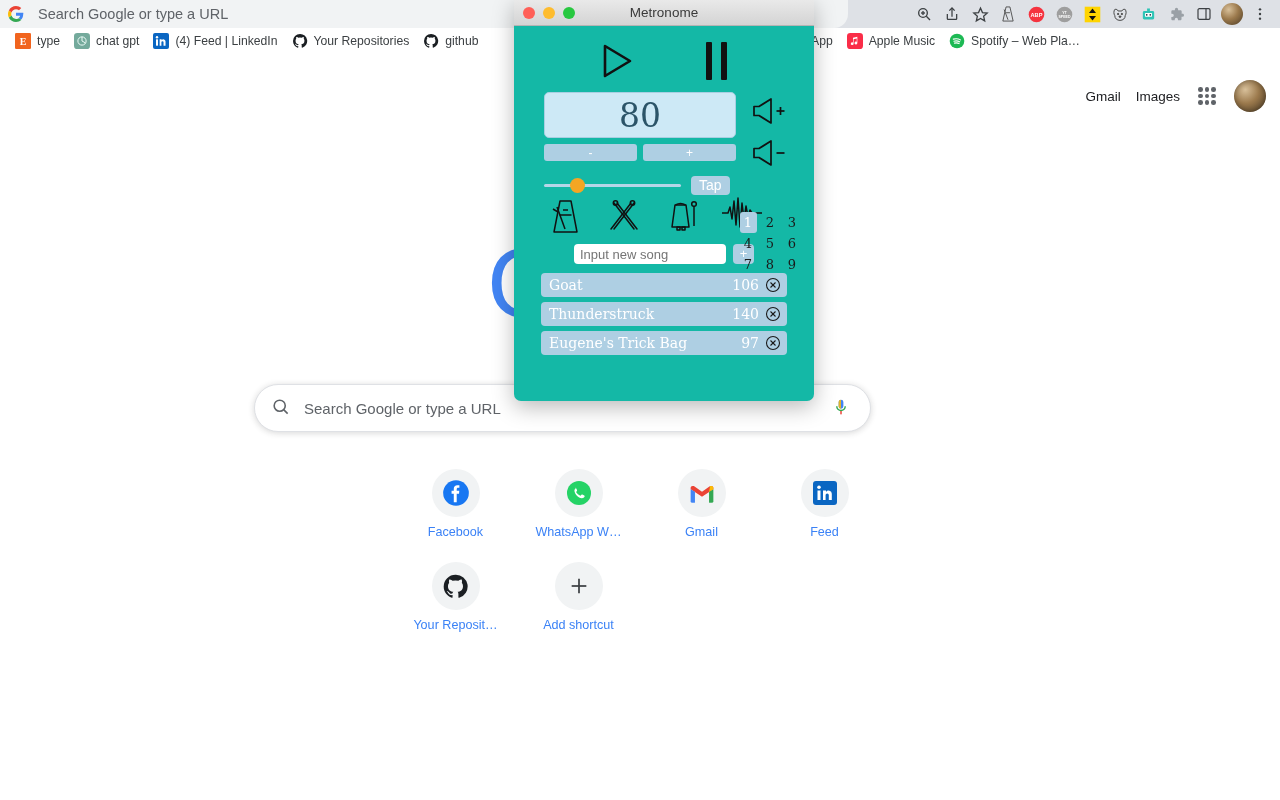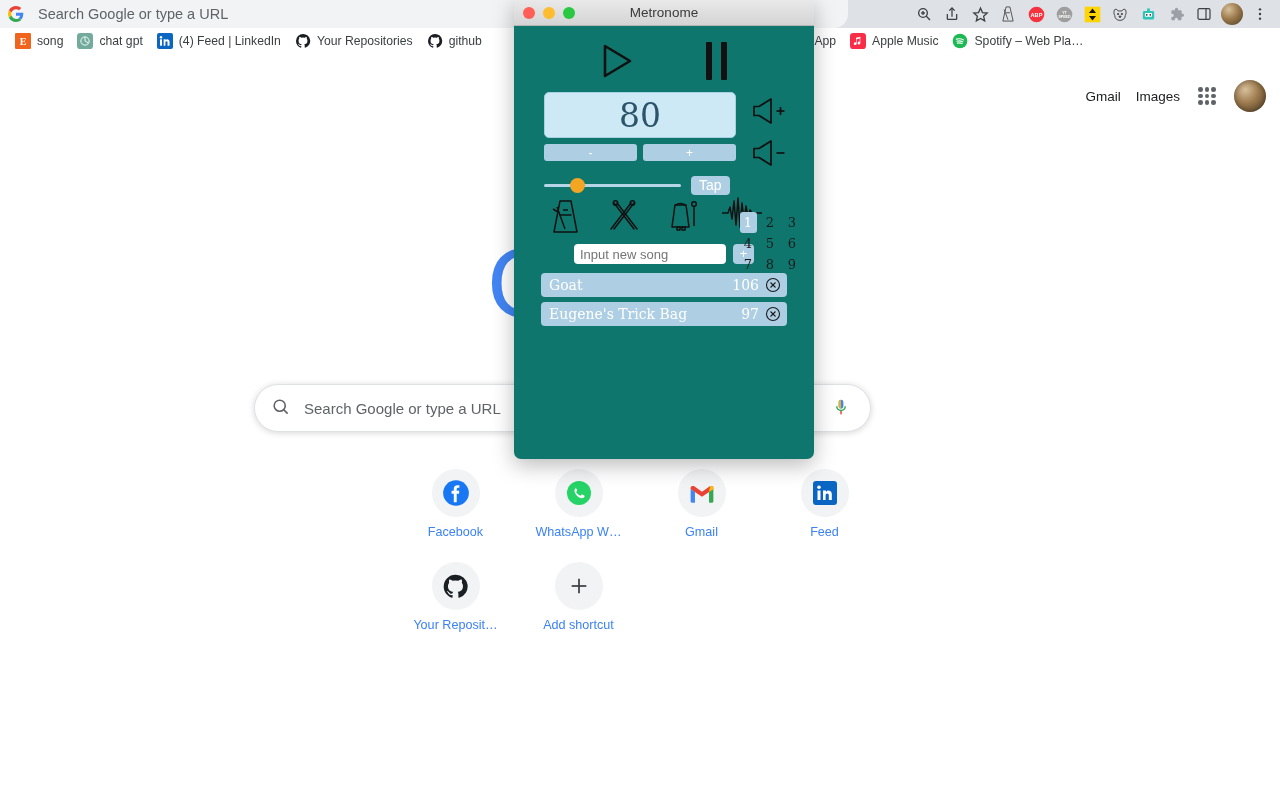--- a/index.html
+++ b/index.html
@@ -114,22 +114,22 @@
     margin-bottom: 8px;
   }
   .sc-label {
     font-size: 12.6px; color: #3b82f6; max-width: 105px;
     white-space: nowrap; overflow: hidden; text-overflow: ellipsis; text-align: center;
     padding-bottom: 12px;
   }
 
   
   #metronome {
-    position: absolute; left: 514px; top: 0; width: 300px; height: 459px;
-    background: #0f766e;
+    position: absolute; left: 514px; top: 0; width: 300px; height: 401px;
+    background: #14b8a6;
     border-radius: 0 0 7px 7px;
     box-shadow: 0 6px 22px rgba(0,0,0,.28);
     overflow: hidden;
   }
   .m-titlebar {
     height: 26px; width: 100%;
     background: linear-gradient(#e9e9e9, #d4d4d4);
     border-bottom: 1px solid #b4b4b4;
     display: flex; align-items: center; position: relative;
   }
@@ -339,21 +339,21 @@
 
   <div class="bookmarks-row">
 
     <div class="bm">
       <span class="bm-ic">
         <svg width="16" height="16" viewBox="0 0 24 24">
           <rect width="24" height="24" rx="2" fill="#f1641e"></rect>
           <text x="12" y="18" font-size="15" font-family="Liberation Serif" font-weight="bold" fill="#fff" text-anchor="middle">E</text>
         </svg>
       </span>
-      <span class="bm-label">song</span>
+      <span class="bm-label">type</span>
     </div>
 
     <div class="bm">
       <span class="bm-ic">
         <svg width="16" height="16" viewBox="0 0 24 24">
           <rect width="24" height="24" rx="5" fill="#74aa9c"></rect>
           <circle cx="12" cy="12" r="6.2" fill="none" stroke="#eafaf5" stroke-width="1.5"></circle>
           <path d="M12 5.8 L12 12 L17.4 15" fill="none" stroke="#eafaf5" stroke-width="1.5"></path>
         </svg>
       </span>
@@ -659,20 +659,31 @@
         <span class="song-bpm">106</span>
         <span class="song-del">
           <svg width="16" height="16" viewBox="0 0 16 16" fill="none" stroke="#1a1a1a" stroke-width="1.1">
             <circle cx="8" cy="8" r="6.5"></circle>
             <line x1="5.5" y1="5.5" x2="10.5" y2="10.5"></line>
               <line x1="10.5" y1="5.5" x2="5.5" y2="10.5"></line>
           </svg>
         </span>
       </div>
 
+      <div class="song-item">
+        <span class="song-name">Thunderstruck</span>
+        <span class="song-bpm">140</span>
+        <span class="song-del">
+          <svg width="16" height="16" viewBox="0 0 16 16" fill="none" stroke="#1a1a1a" stroke-width="1.1">
+            <circle cx="8" cy="8" r="6.5"></circle>
+            <line x1="5.5" y1="5.5" x2="10.5" y2="10.5"></line>
+              <line x1="10.5" y1="5.5" x2="5.5" y2="10.5"></line>
+          </svg>
+        </span>
+      </div>
 
       <div class="song-item">
         <span class="song-name">Eugene's Trick Bag</span>
         <span class="song-bpm">97</span>
         <span class="song-del">
           <svg width="16" height="16" viewBox="0 0 16 16" fill="none" stroke="#1a1a1a" stroke-width="1.1">
             <circle cx="8" cy="8" r="6.5"></circle>
             <line x1="5.5" y1="5.5" x2="10.5" y2="10.5"></line>
               <line x1="10.5" y1="5.5" x2="5.5" y2="10.5"></line>
           </svg>

